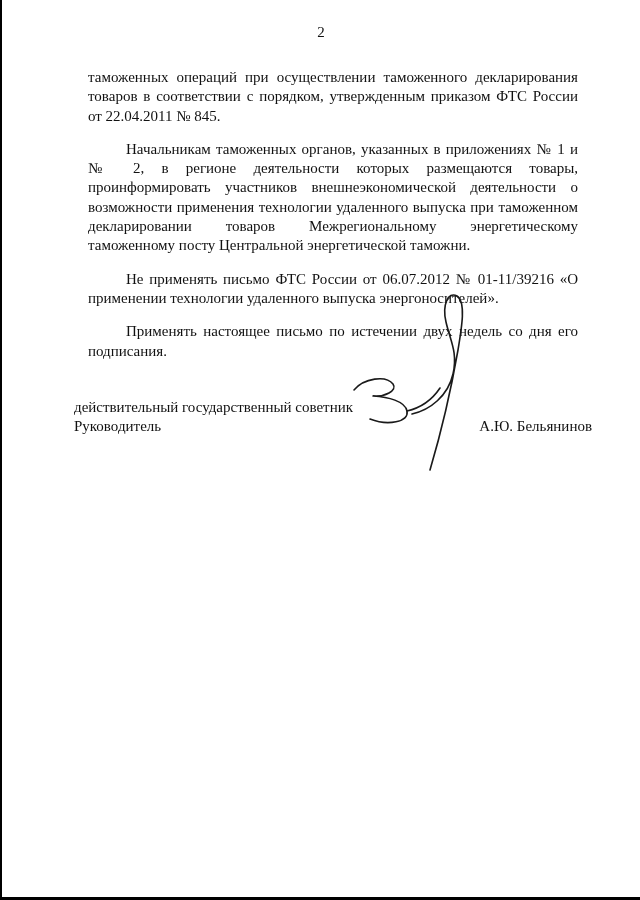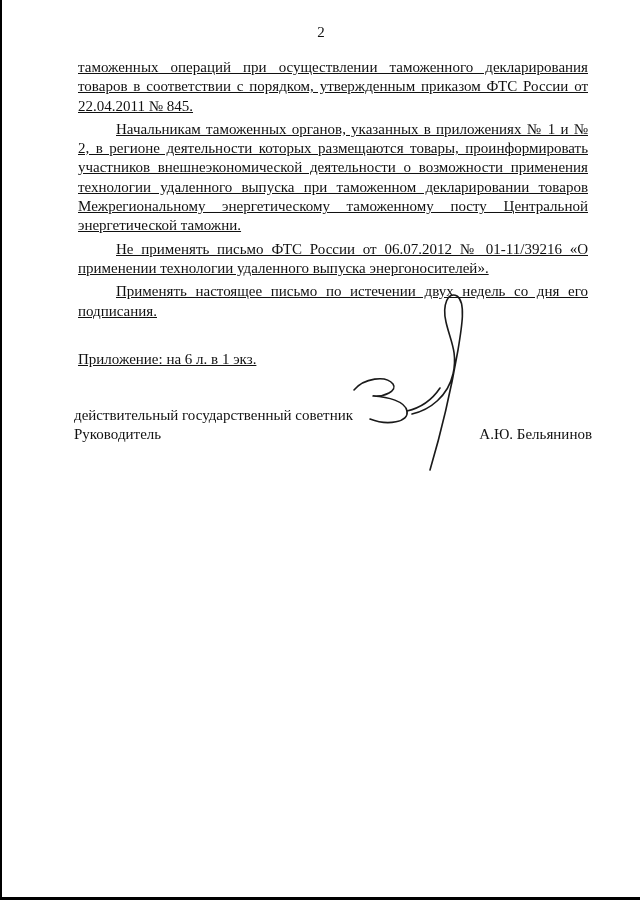--- a/index.html
+++ b/index.html
@@ -30,22 +30,21 @@
   .body-text {
     position: absolute;
     top: 54px;
     left: 72px;
     width: 518px;
     font-size: 15px;
     line-height: 19.3px;
     text-align: justify;
   }
   .body-text p {
-    margin: 4px;
-    text-decoration: underline;
+    margin: 14px;
   }
   .body-text p.indent {
     text-indent: 38px;
   }
   .attachment {
     margin-top: 29px !important;
     text-align: left;
   }
   .signature-block {
     position: relative;
@@ -81,21 +80,20 @@
   <div class="body-text">
 
     <p>таможенных операций при осуществлении таможенного декларирования товаров в соответствии с порядком, утвержденным приказом ФТС России от 22.04.2011 № 845.</p>
 
     <p class="indent">Начальникам таможенных органов, указанных в приложениях № 1 и № 2, в регионе деятельности которых размещаются товары, проинформировать участников внешнеэкономической деятельности о возможности применения технологии удаленного выпуска при таможенном декларировании товаров Межрегиональному энергетическому таможенному посту Центральной энергетической таможни.</p>
 
     <p class="indent">Не применять письмо ФТС России от 06.07.2012 № 01-11/39216 «О применении технологии удаленного выпуска энергоносителей».</p>
 
     <p class="indent">Применять настоящее письмо по истечении двух недель со дня его подписания.</p>
 
-    <p class="attachment">Приложение: на 6 л. в 1 экз.</p>
 
     <div class="signature-block">
       <div class="sig-line">действительный государственный советник</div>
       <div class="sig-line">Руководитель</div>
       <div class="signer-name">А.Ю. Бельянинов</div>
     </div>
 
   </div>
 
   <svg class="signature-svg" viewBox="0 0 180 210" xmlns="http://www.w3.org/2000/svg">

